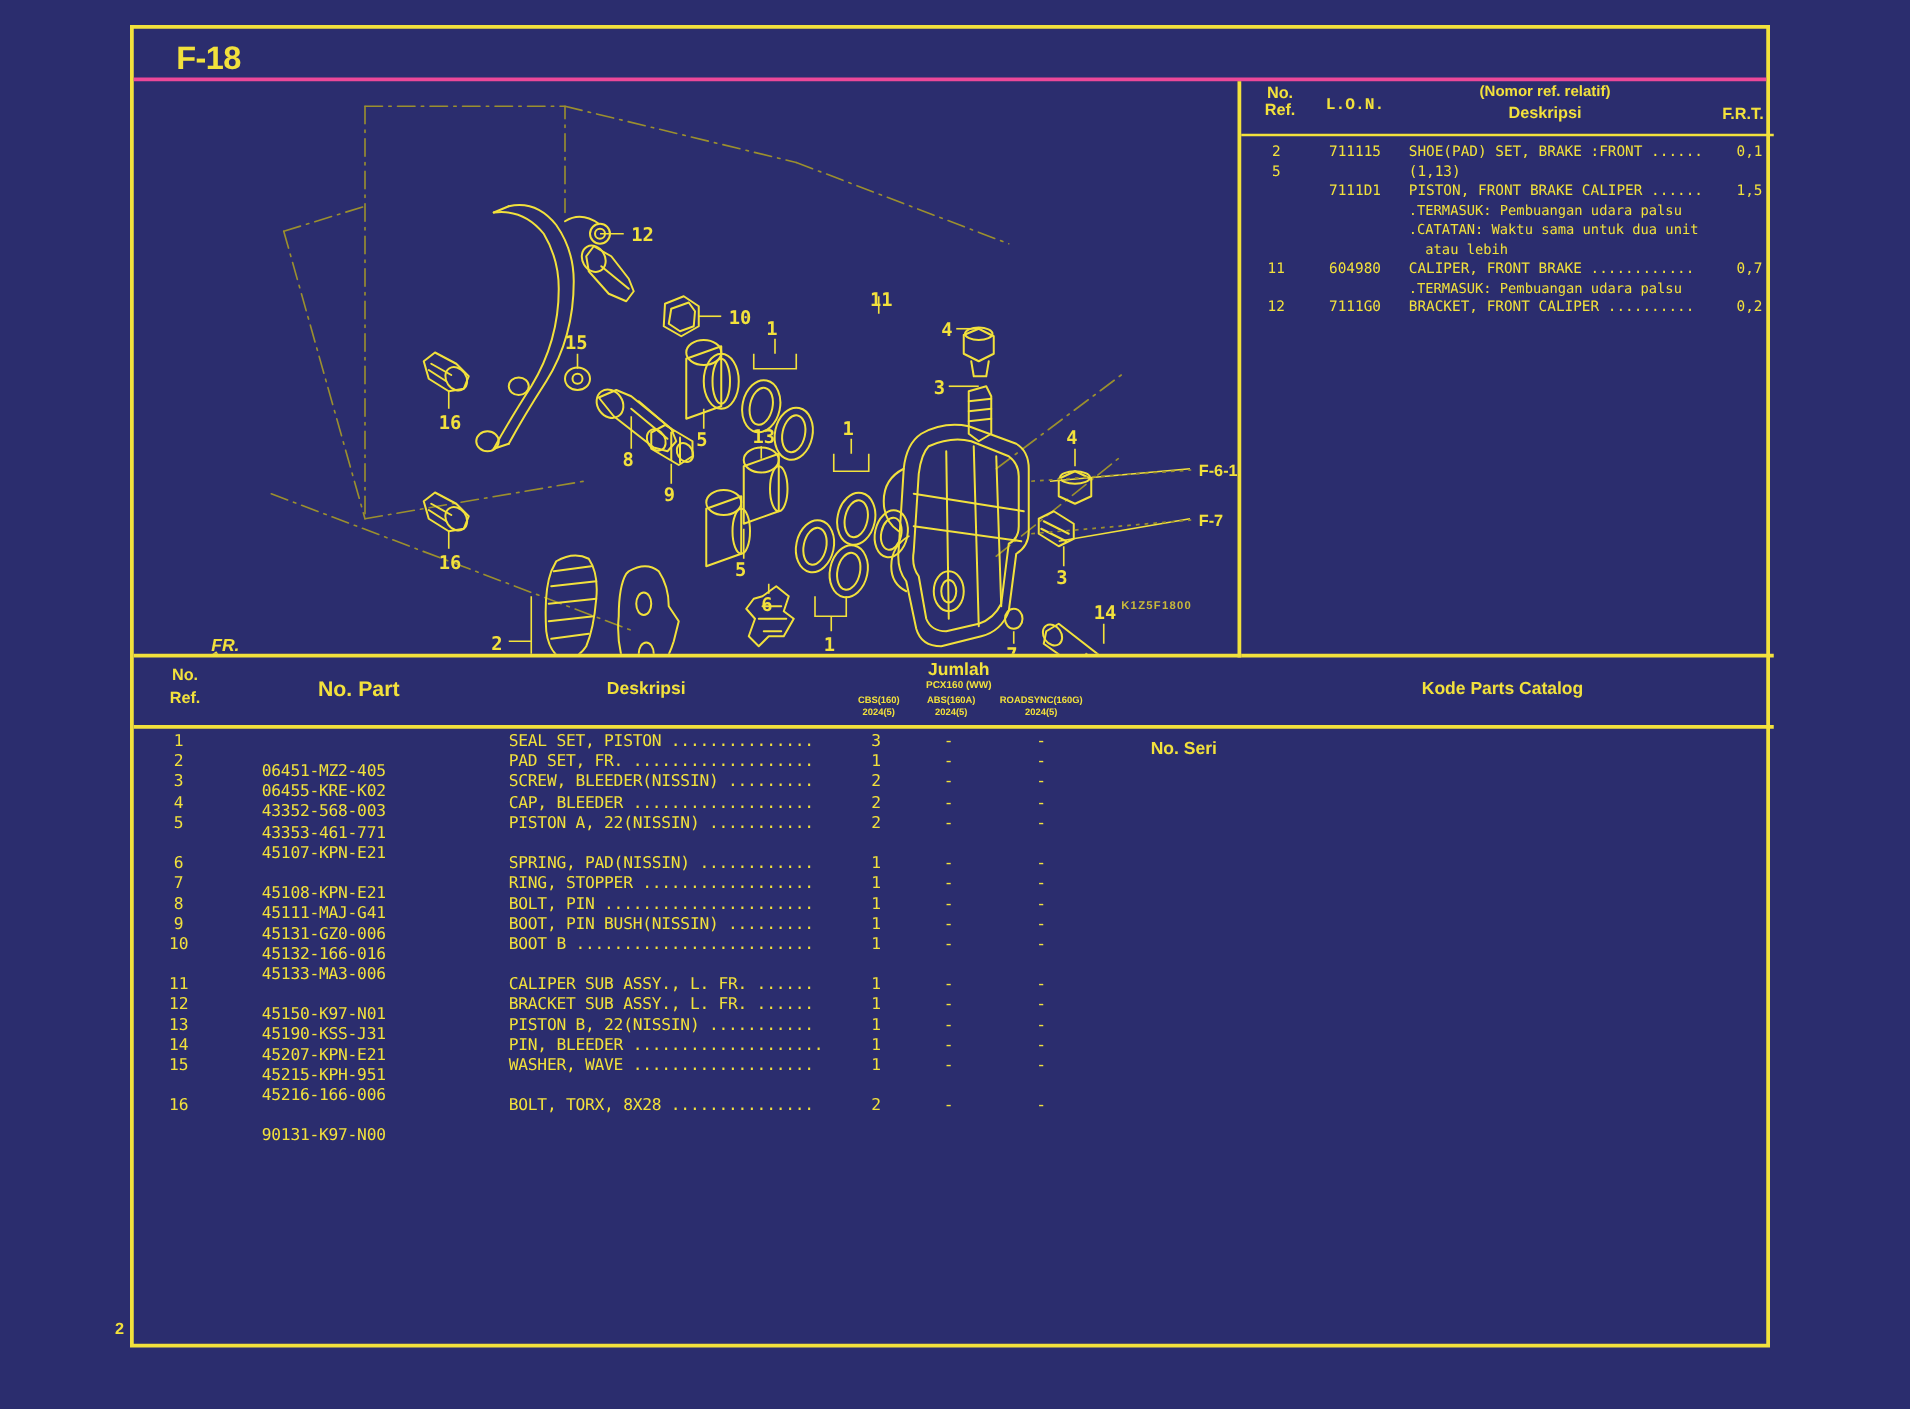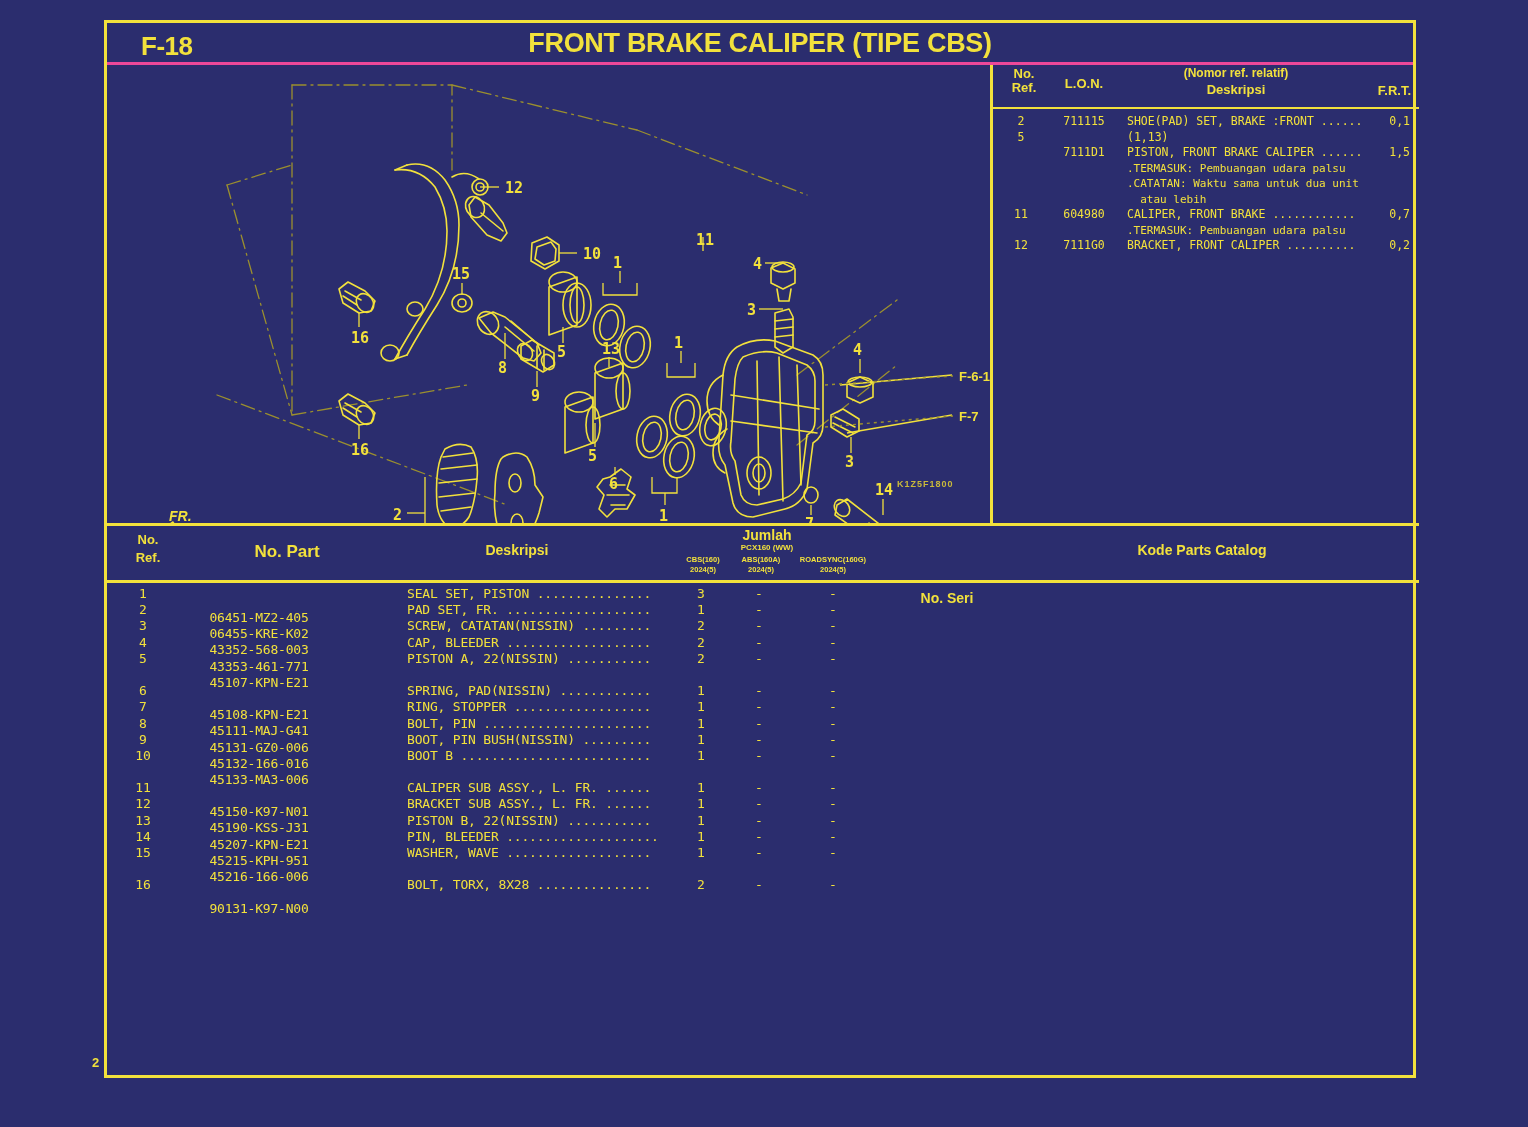--- a/index.html
+++ b/index.html
@@ -107,21 +107,21 @@
   }
   #ref-head .h-noref {
     position: absolute; left: 8px; top: 2px;
     width: 46px; text-align: center;
     font-family: "Liberation Sans", sans-serif;
     font-weight: bold; font-size: 13px; line-height: 14px;
   }
   #ref-head .h-lon {
     position: absolute; left: 54px; top: 11px;
     width: 74px; text-align: center;
-    font-family: Liberation Sans, sans-serif;
+    font-family: Liberation Mono, monospace;
     font-weight: bold; font-size: 13px;
   }
   #ref-head .h-desc-sub {
     position: absolute; left: 128px; top: 1px;
     width: 230px; text-align: center;
     font-family: "Liberation Sans", sans-serif;
     font-weight: bold; font-size: 12px;
   }
   #ref-head .h-desc {
     position: absolute; left: 128px; top: 17px;
@@ -198,21 +198,20 @@
   .p-q2   { position: absolute; left: 618px; width: 68px;  text-align: center; }
   .p-q3   { position: absolute; left: 676px; width: 100px; text-align: center; }
 </style>
 </head>
 <body>
 
 <div id="page">
 
   <div id="title-bar">
     <div id="fig-code">F-18</div>
-    <div id="page-title">FRONT BRAKE CALIPER (TIPE CBS)</div>
   </div>
 
   <div id="illustration">
     <svg width="886" height="461" viewBox="0 0 886 461">
       <g stroke="#f2e13c" stroke-width="1.6" fill="none" stroke-linejoin="round" stroke-linecap="round">
 
         <g stroke="#9b8f2e" stroke-width="1.3" stroke-dasharray="14 5 2 5">
           <path d="M185 20 L345 20 L345 105"></path>
           <path d="M185 20 L185 350"></path>
           <path d="M345 20 L530 65"></path>
@@ -510,21 +509,21 @@
         <div class="p-ref">2</div>
         <div class="p-num">06455-KRE-K02</div>
         <div class="p-desc">PAD SET, FR. ...................</div>
         <div class="p-q1">1</div>
         <div class="p-q2">-</div>
         <div class="p-q3">-</div>
       </div>
       <div class="part-row">
         <div class="p-ref">3</div>
         <div class="p-num">43352-568-003</div>
-        <div class="p-desc">SCREW, CATATAN(NISSIN) .........</div>
+        <div class="p-desc">SCREW, BLEEDER(NISSIN) .........</div>
         <div class="p-q1">2</div>
         <div class="p-q2">-</div>
         <div class="p-q3">-</div>
       </div>
       <div class="part-row">
         <div class="p-ref">4</div>
         <div class="p-num">43353-461-771</div>
         <div class="p-desc">CAP, BLEEDER ...................</div>
         <div class="p-q1">2</div>
         <div class="p-q2">-</div>

